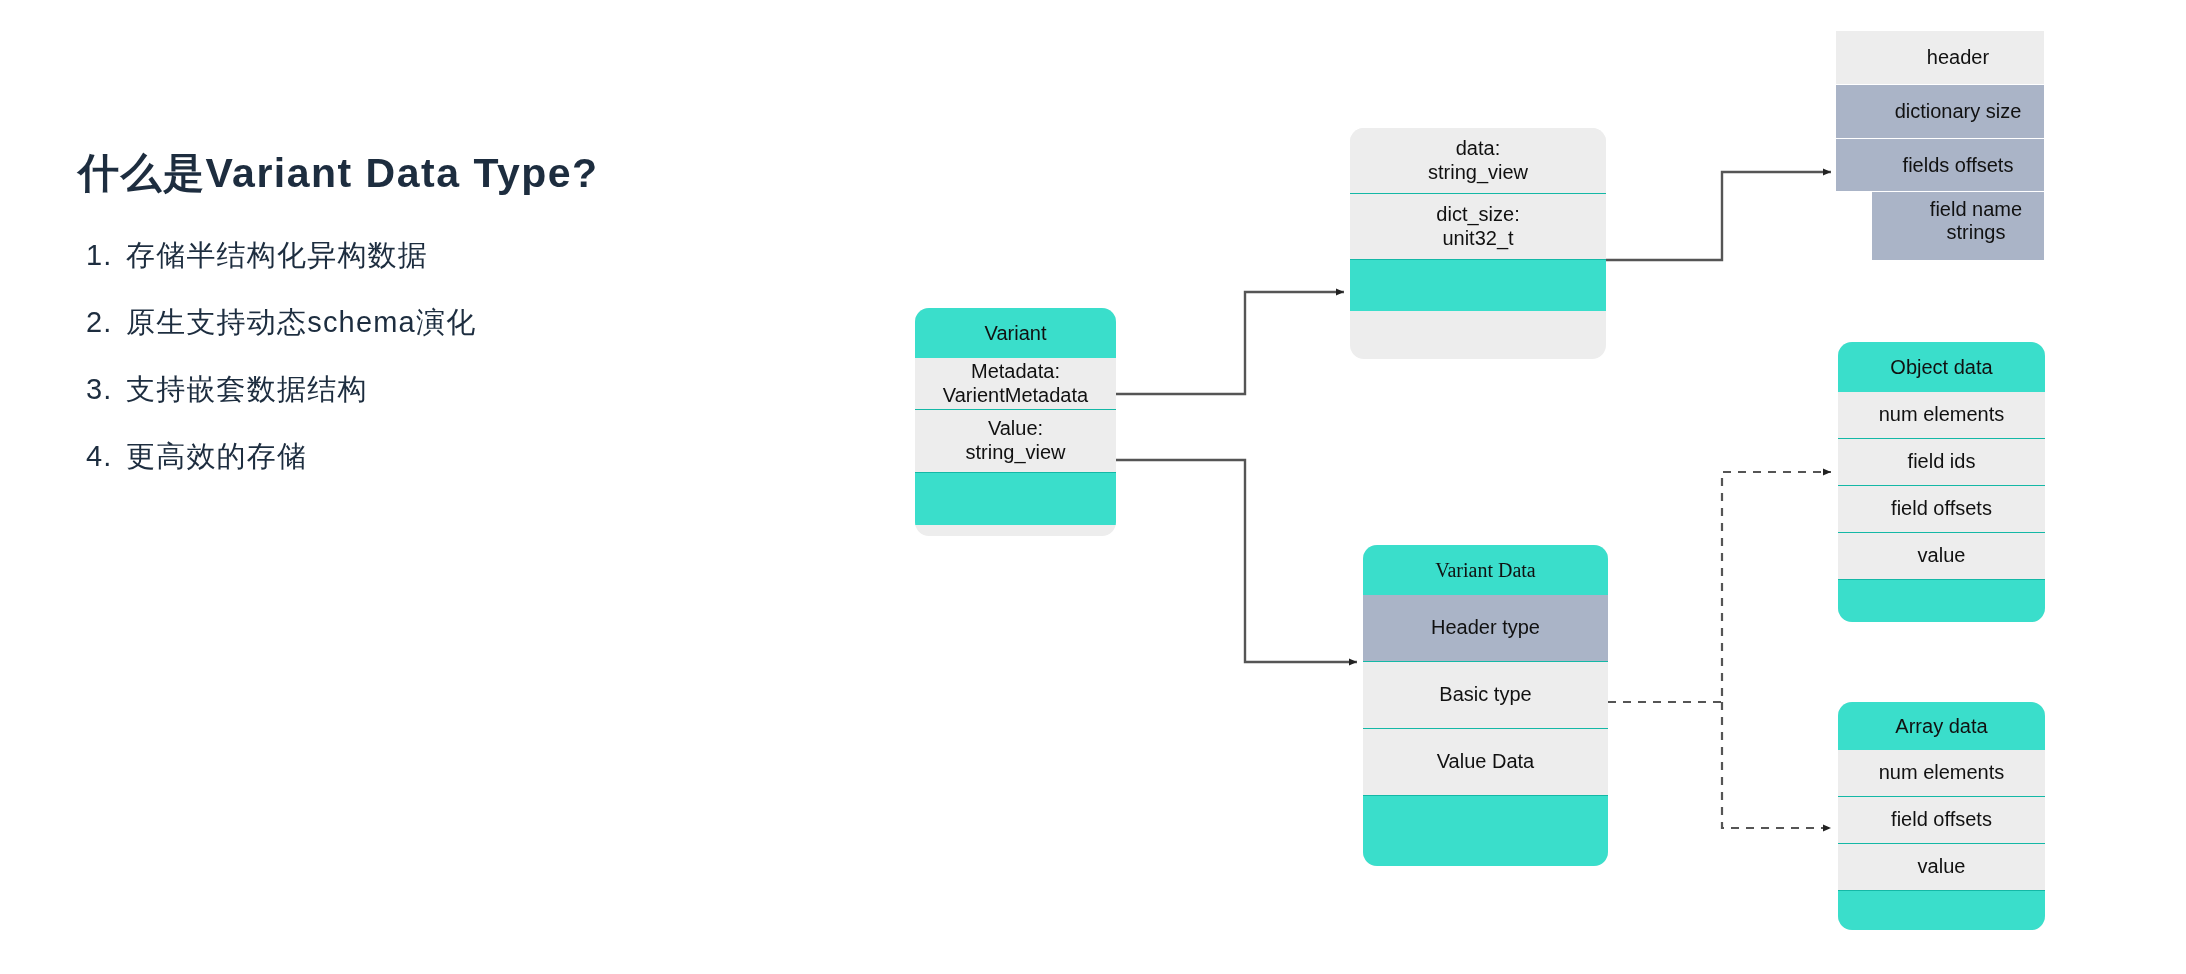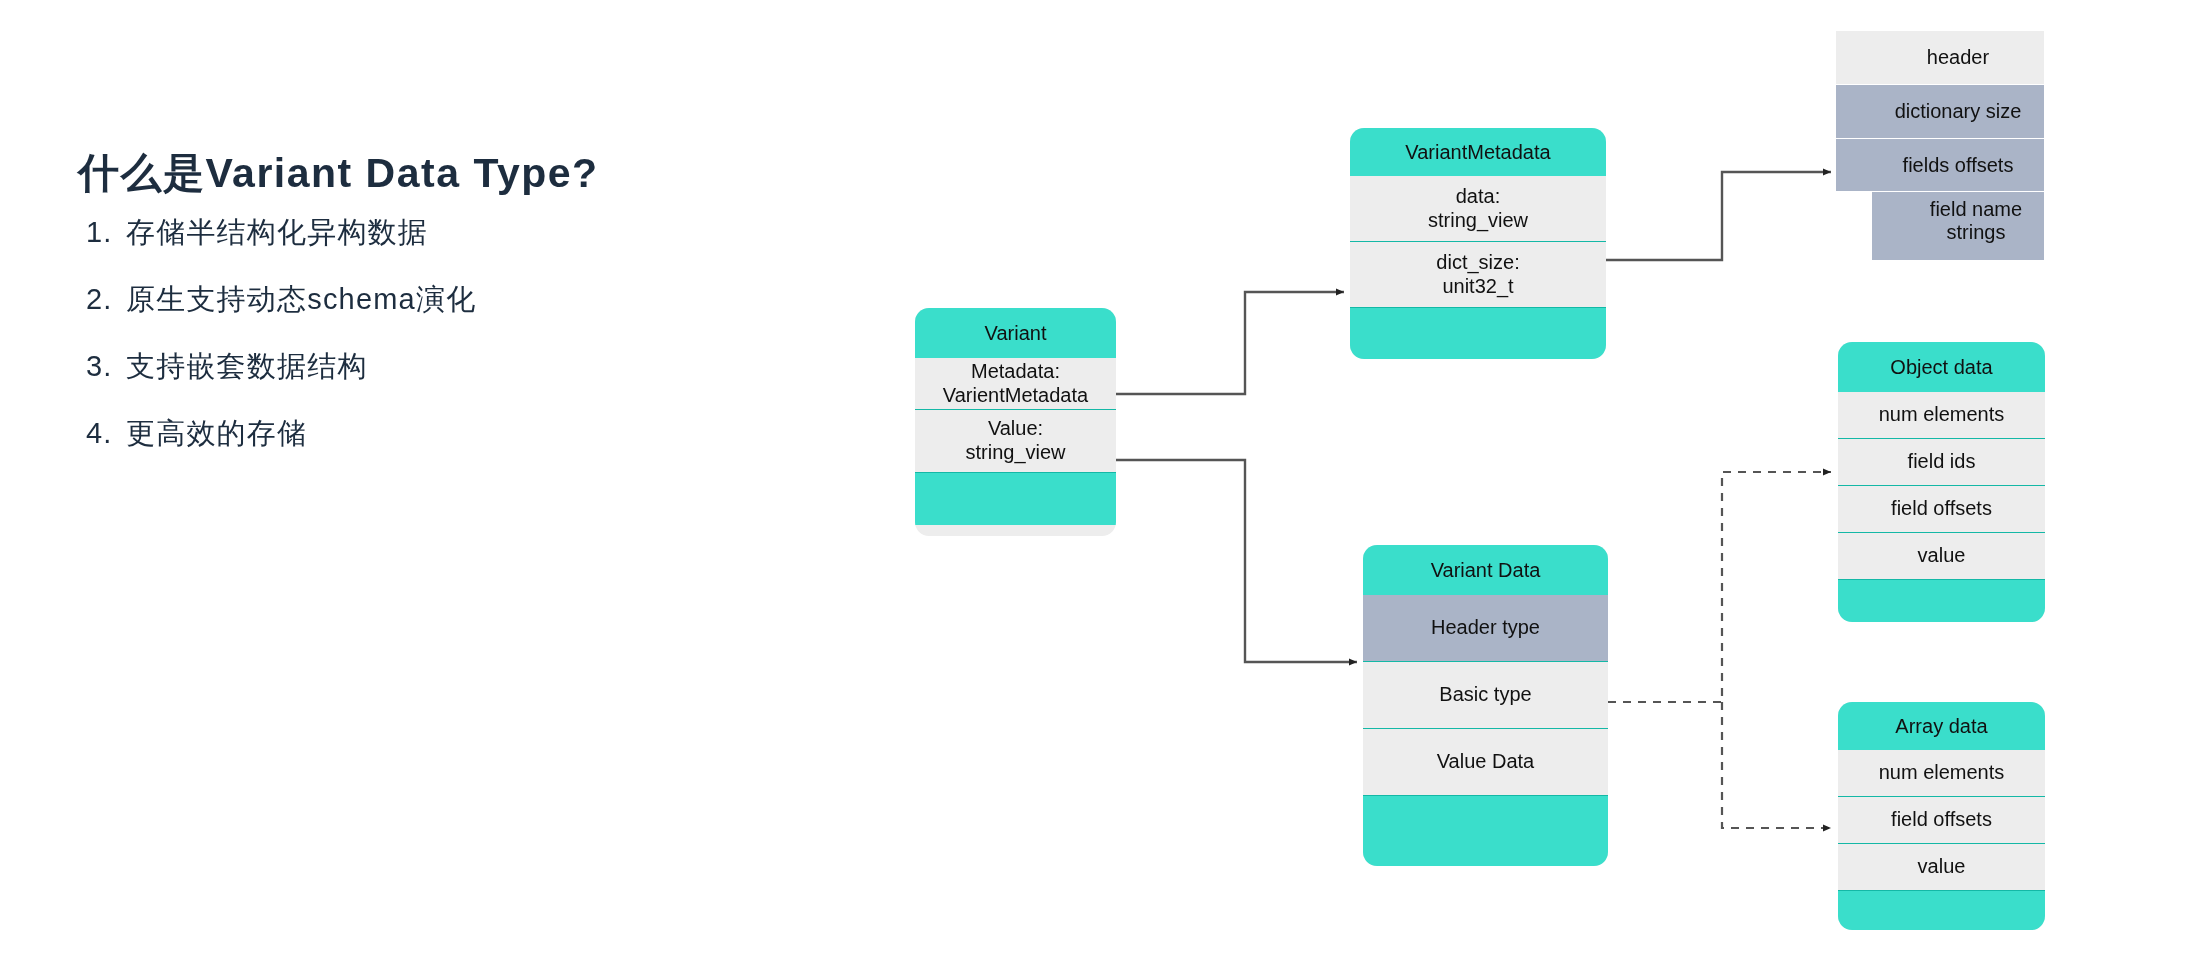--- a/index.html
+++ b/index.html
@@ -21,21 +21,21 @@
     position: absolute;
     left: 78px;
     top: 150px;
     width: 700px;
   }
   #page-title {
     font-size: 41px;
     font-weight: bold;
     color: #1d2d3f;
     letter-spacing: 1.5px;
-    margin: 0 0 21px 0;
+    margin: 0 0 44px 0;
     line-height: 1.15;
     white-space: nowrap;
   }
   .feature-list {
     list-style: none;
     margin: 8px;
     padding: 0;
   }
   .feature-item {
     font-size: 29px;
@@ -167,21 +167,20 @@
     <span>VarientMetadata</span>
   </div>
   <div class="card-row" style="height:63px;">
     <span>Value:</span>
     <span>string_view</span>
   </div>
   <div class="card-footer" style="height:52px;"></div>
 </div>
 
 <div class="card" style="left:1350px; top:128px; width:256px; height:231px;">
-  <div class="card-header" style="height:48px;">VariantMetadata</div>
   <div class="card-row" style="height:66px;">
     <span>data:</span>
     <span>string_view</span>
   </div>
   <div class="card-row" style="height:66px;">
     <span>dict_size:</span>
     <span>unit32_t</span>
   </div>
   <div class="card-footer" style="height:51px;"></div>
 </div>
@@ -195,21 +194,21 @@
   </div>
   <div class="plain-row slate" style="height:53px;">
     <span>fields offsets</span>
   </div>
   <div class="plain-row slate" style="height:68px; align-items:flex-start; padding-top:6px;">
     <span>field name strings</span>
   </div>
 </div>
 
 <div class="card" style="left:1363px; top:545px; width:245px; height:321px;">
-  <div class="card-header" style="height:50px;">Variant Data</div>
+  <div class="card-header" style="height:50px;font-family:Liberation Serif, serif;">Variant Data</div>
   <div class="card-row slate" style="height:67px;">
     <span>Header type</span>
   </div>
   <div class="card-row" style="height:67px;">
     <span>Basic type</span>
   </div>
   <div class="card-row" style="height:67px;">
     <span>Value Data</span>
   </div>
   <div class="card-footer" style="height:70px;"></div>

